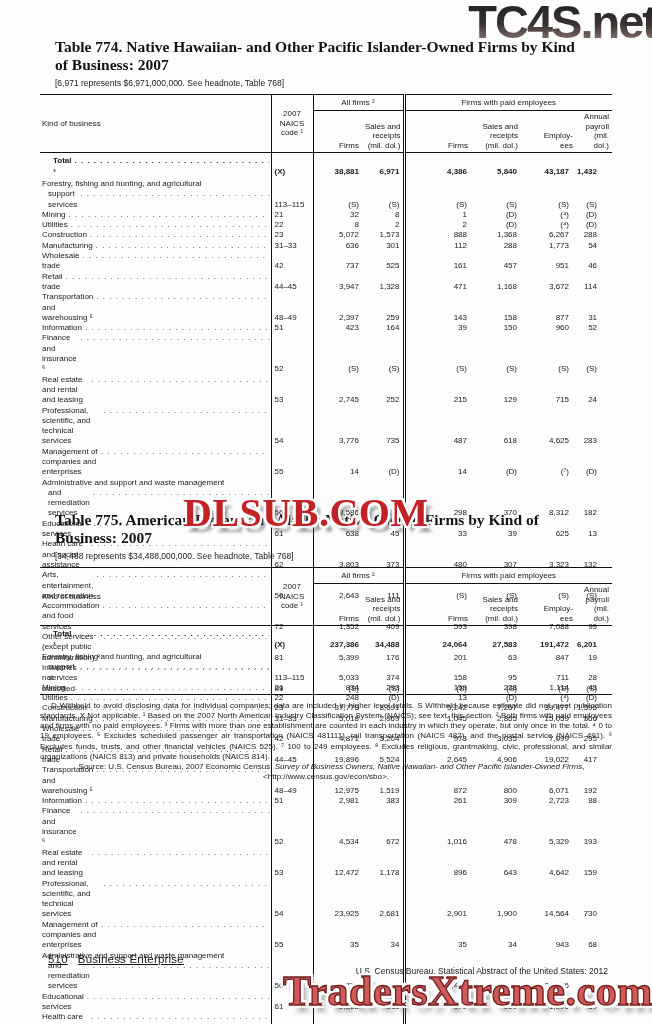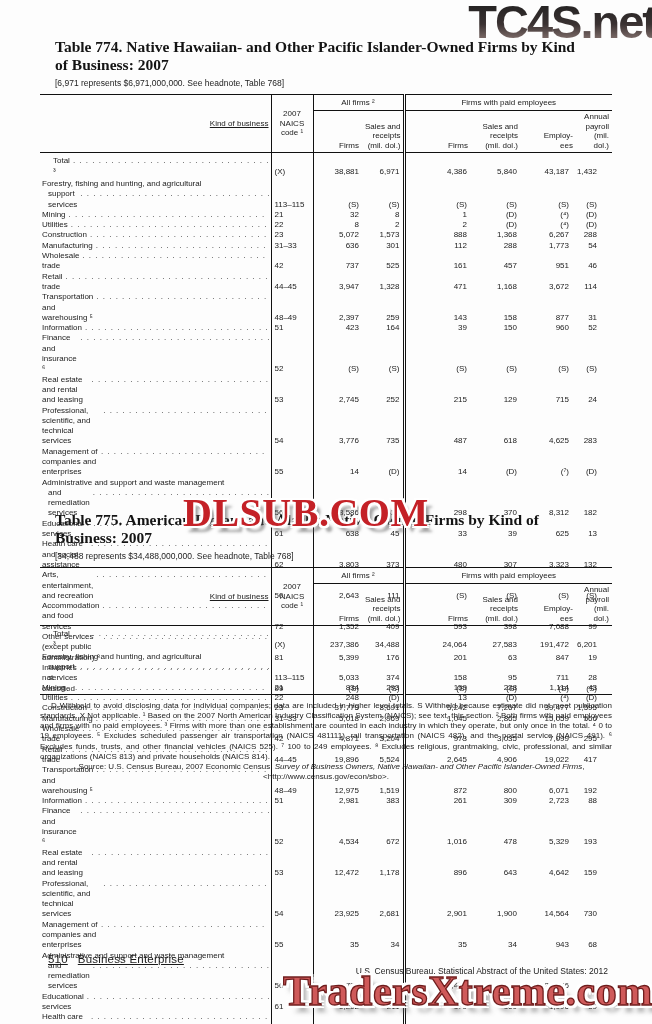--- a/index.html
+++ b/index.html
@@ -48,21 +48,21 @@
     font-size:15.5px; line-height:18px; color:#141414;
   }
   .headnote{margin:4px 0 0 15px; font-size:8.5px; color:#222;}
   
   table.stat{
     margin-top:6px; width:572px; table-layout:fixed; border-collapse:collapse;
     font-size:8px; color:#1b1b1b;
     border-top:1.2px solid #111; border-bottom:1.2px solid #111;
   }
   .stat th{font-weight:normal; font-size:8px; line-height:9.6px; padding:1px 2px;}
-  .stat .h-kind{text-align:right; vertical-align:middle; border-bottom:1px solid #111;text-decoration:underline;}
+  .stat .h-kind{text-align:left; vertical-align:middle; border-bottom:1px solid #111;}
   .stat .h-naics{
     text-align:center; vertical-align:middle; white-space:pre-line;
     border-left:1px solid #111; border-right:1px solid #111; border-bottom:1px solid #111;
   }
   .stat .h-group{text-align:center; vertical-align:middle; height:13px; border-bottom:1px solid #111;}
   .stat .h-paid{border-left:3px double #111;}
   .stat .h-sub{
     text-align:right; vertical-align:bottom; white-space:pre-line;
     border-bottom:1px solid #111; padding-bottom:2px;
   }
@@ -81,21 +81,21 @@
     border-left:1px solid #111; border-right:1px solid #111;
     padding-left:3px; text-align:left;
   }
   .stat .c-num{text-align:right;}
   .stat .c0{padding-right:2px;}
   .stat .c1{padding-right:3px;}
   .stat .c2{border-left:3px double #111; padding-right:3px;}
   .stat .c3{padding-right:3px;}
   .stat .c4{padding-right:6px;}
   .stat .c5{padding-right:15px;}
-  .total-row{font-weight:normal;}
+  .total-row{font-weight:bold;}
   .total-row td{padding-top:3px; padding-bottom:2px;}
   .total-row .kline{padding-left:13px;}
   
   .footnotes{margin-top:6px; width:572px; font-size:8px; line-height:10.2px; color:#1d1d1d;}
   .footnotes p{margin:0; text-align:justify;}
   .footnotes p.fn{text-indent:11px;}
   .footnotes p.src{text-indent:11px; text-align:center;}
   
   .page-footer-left{
     position:absolute; left:48px; top:953px;

